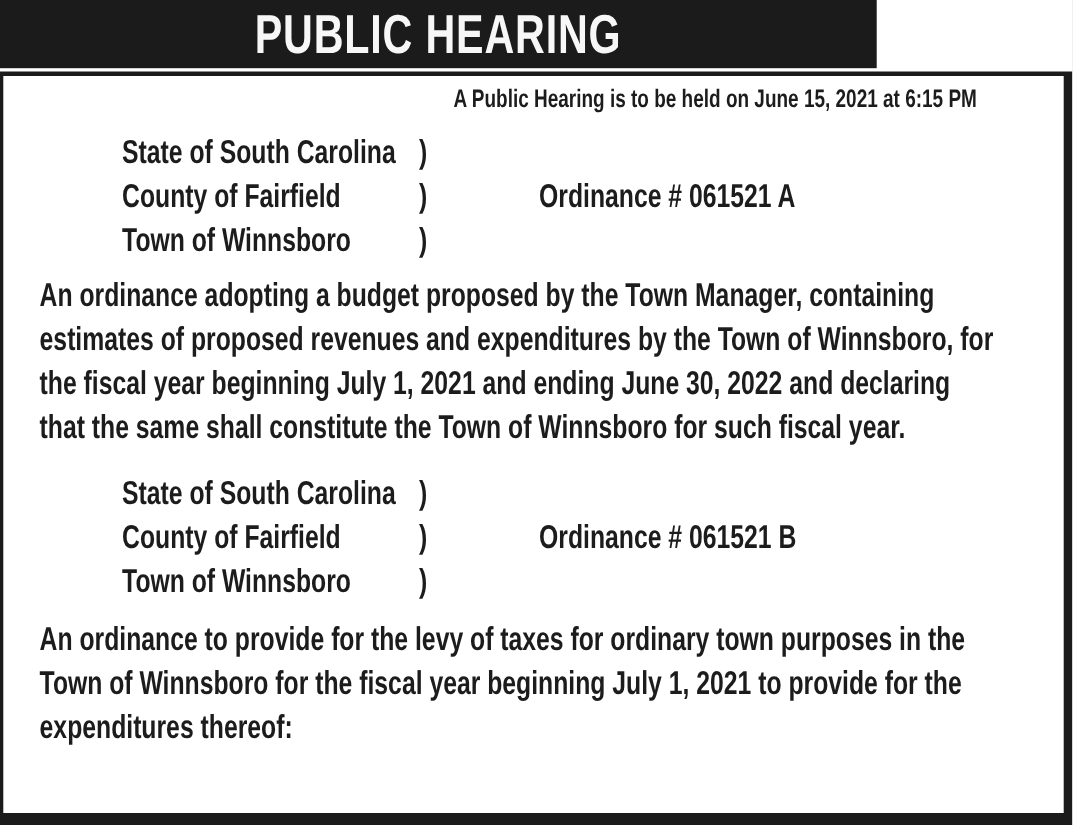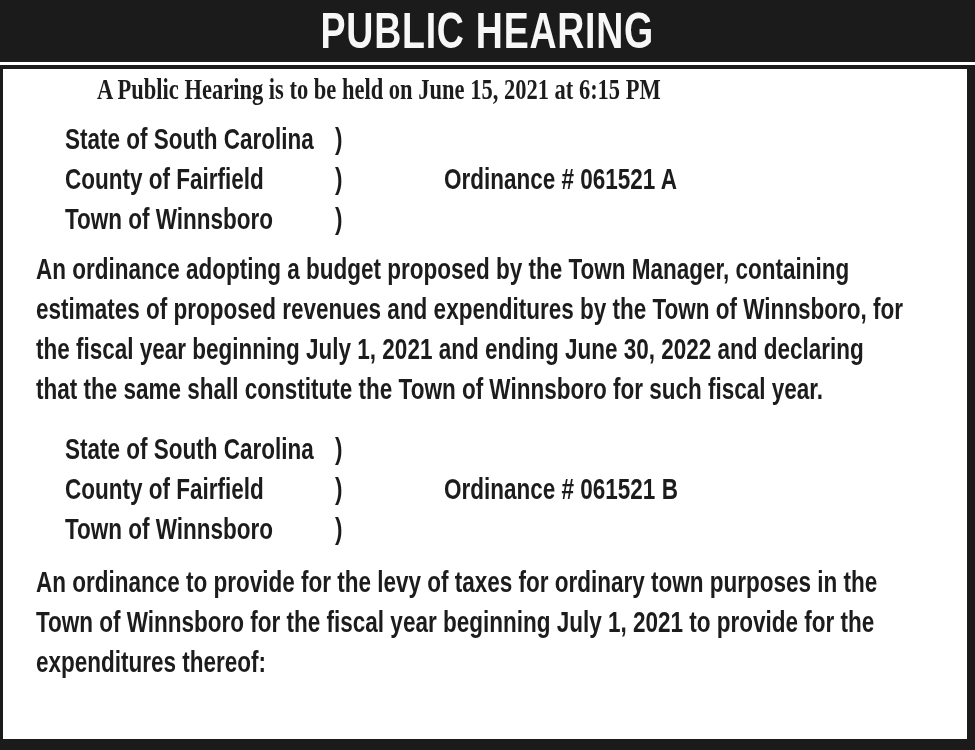--- a/index.html
+++ b/index.html
@@ -10,21 +10,21 @@
     background: #ffffff;
     overflow: hidden;
     font-family: "Liberation Sans", "DejaVu Sans", sans-serif;
     font-weight: bold;
     color: #1c1c1c;
   }
   
   .header-bar {
     position: absolute;
     top: 0; left: 0;
-    width: 975px; height: 62px;
+    width: 797px; height: 62px;
     background: #1b1b1b;
     display: flex;
     align-items: center;
     justify-content: center;
   }
   .header-title {
     display: inline-block;
     color: #f7f7f7;
     font-size: 50px;
     line-height: 1;
@@ -36,33 +36,32 @@
   .frame {
     position: absolute;
     top: 65px; left: 0; right: 0; bottom: 0;
     background: #ffffff;
     border: solid #1b1b1b;
     border-width: 4px 8px 11px 3px;
     overflow: hidden;
   }
   .intro {
     margin-top: 0;
-    text-align: left;
-    font-size: 30px;
+    text-align: right;
+    font-size: 23px;
     line-height: 40px;
-    font-family: Liberation Serif, serif;
   }
   .cx {
     display: inline-block;
     white-space: nowrap;
     transform: scaleX(0.75);
   }
   .jur-block {
     position: relative;
-    margin-left: 62px;
+    margin-left: 108px;
     font-size: 30px;
     line-height: 40px;
   }
   .block-a { margin-top: 10px; }
   .block-b { margin-top: 20px; }
   .jur-row {
     display: flex;
     justify-content: space-between;
     width: 370px;
     transform: scaleX(0.75);

